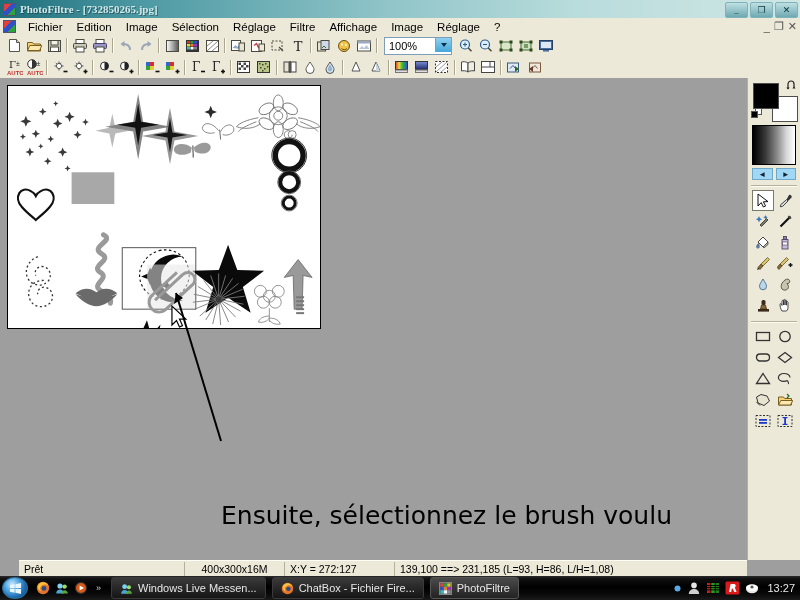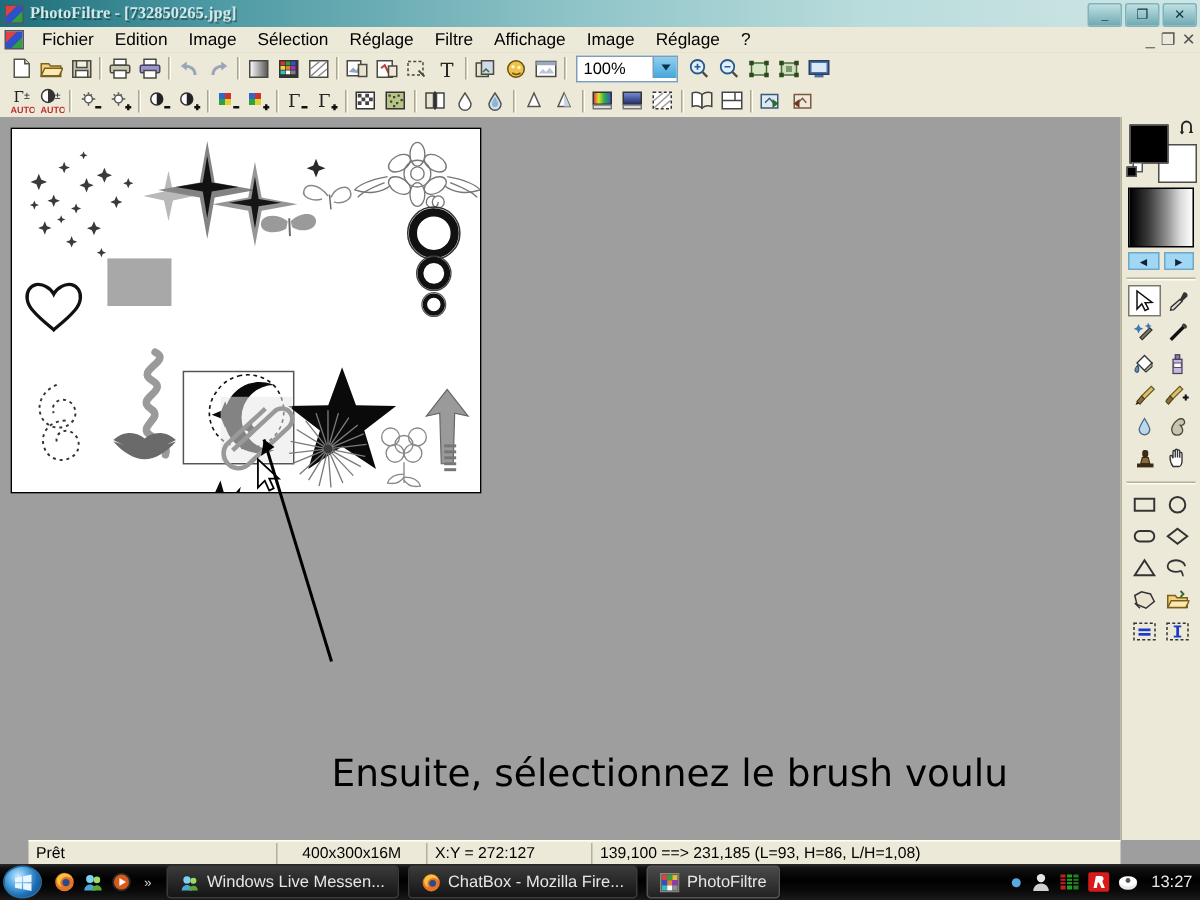--- a/index.html
+++ b/index.html
@@ -1014,21 +1014,21 @@
             <path d="M6.4 12.6 c0-2 1.5-3.4 3.2-3.4 1.8 0 3.2 1.4 3.2 3.4z" fill="#5aa83a"></path>
         </svg>
         <span>Windows Live Messen...</span>
       </div>
       <div class="taskbtn">
         <svg width="13" height="13" viewBox="0 0 14 14">
           <circle cx="7" cy="7" r="6.2" fill="#e4742a"></circle>
           <path d="M7 1.3 a5.7 5.7 0 0 1 5.4 4 c-1.6-2 -4.6-2.4 -6.6-.8 -2 1.6 -2 4.4 -.4 5.8 -2.6-.6 -4.2-3.4 -3.2-6 .8-1.8 2.6-3 4.8-3z" fill="#f8c23a"></path>
           <circle cx="8" cy="7.4" r="2.4" fill="#2a4a8a"></circle>
         </svg>
-        <span>ChatBox - Mozilla Fire...</span>
+        <span>ChatBox - Fichier Fire...</span>
       </div>
       <div class="taskbtn active">
         <svg width="13" height="13" viewBox="0 0 14 14">
           <rect x="0.5" y="0.5" width="13" height="13" fill="#555" stroke="#888"></rect>
           <rect x="1.5" y="1.5" width="3.6" height="3.6" fill="#e04040"></rect>
             <rect x="5.2" y="1.5" width="3.6" height="3.6" fill="#30a040"></rect>
             <rect x="8.9" y="1.5" width="3.6" height="3.6" fill="#e0c030"></rect>
           <rect x="1.5" y="5.2" width="3.6" height="3.6" fill="#3050c8"></rect>
             <rect x="5.2" y="5.2" width="3.6" height="3.6" fill="#e08030"></rect>
             <rect x="8.9" y="5.2" width="3.6" height="3.6" fill="#a030c0"></rect>

